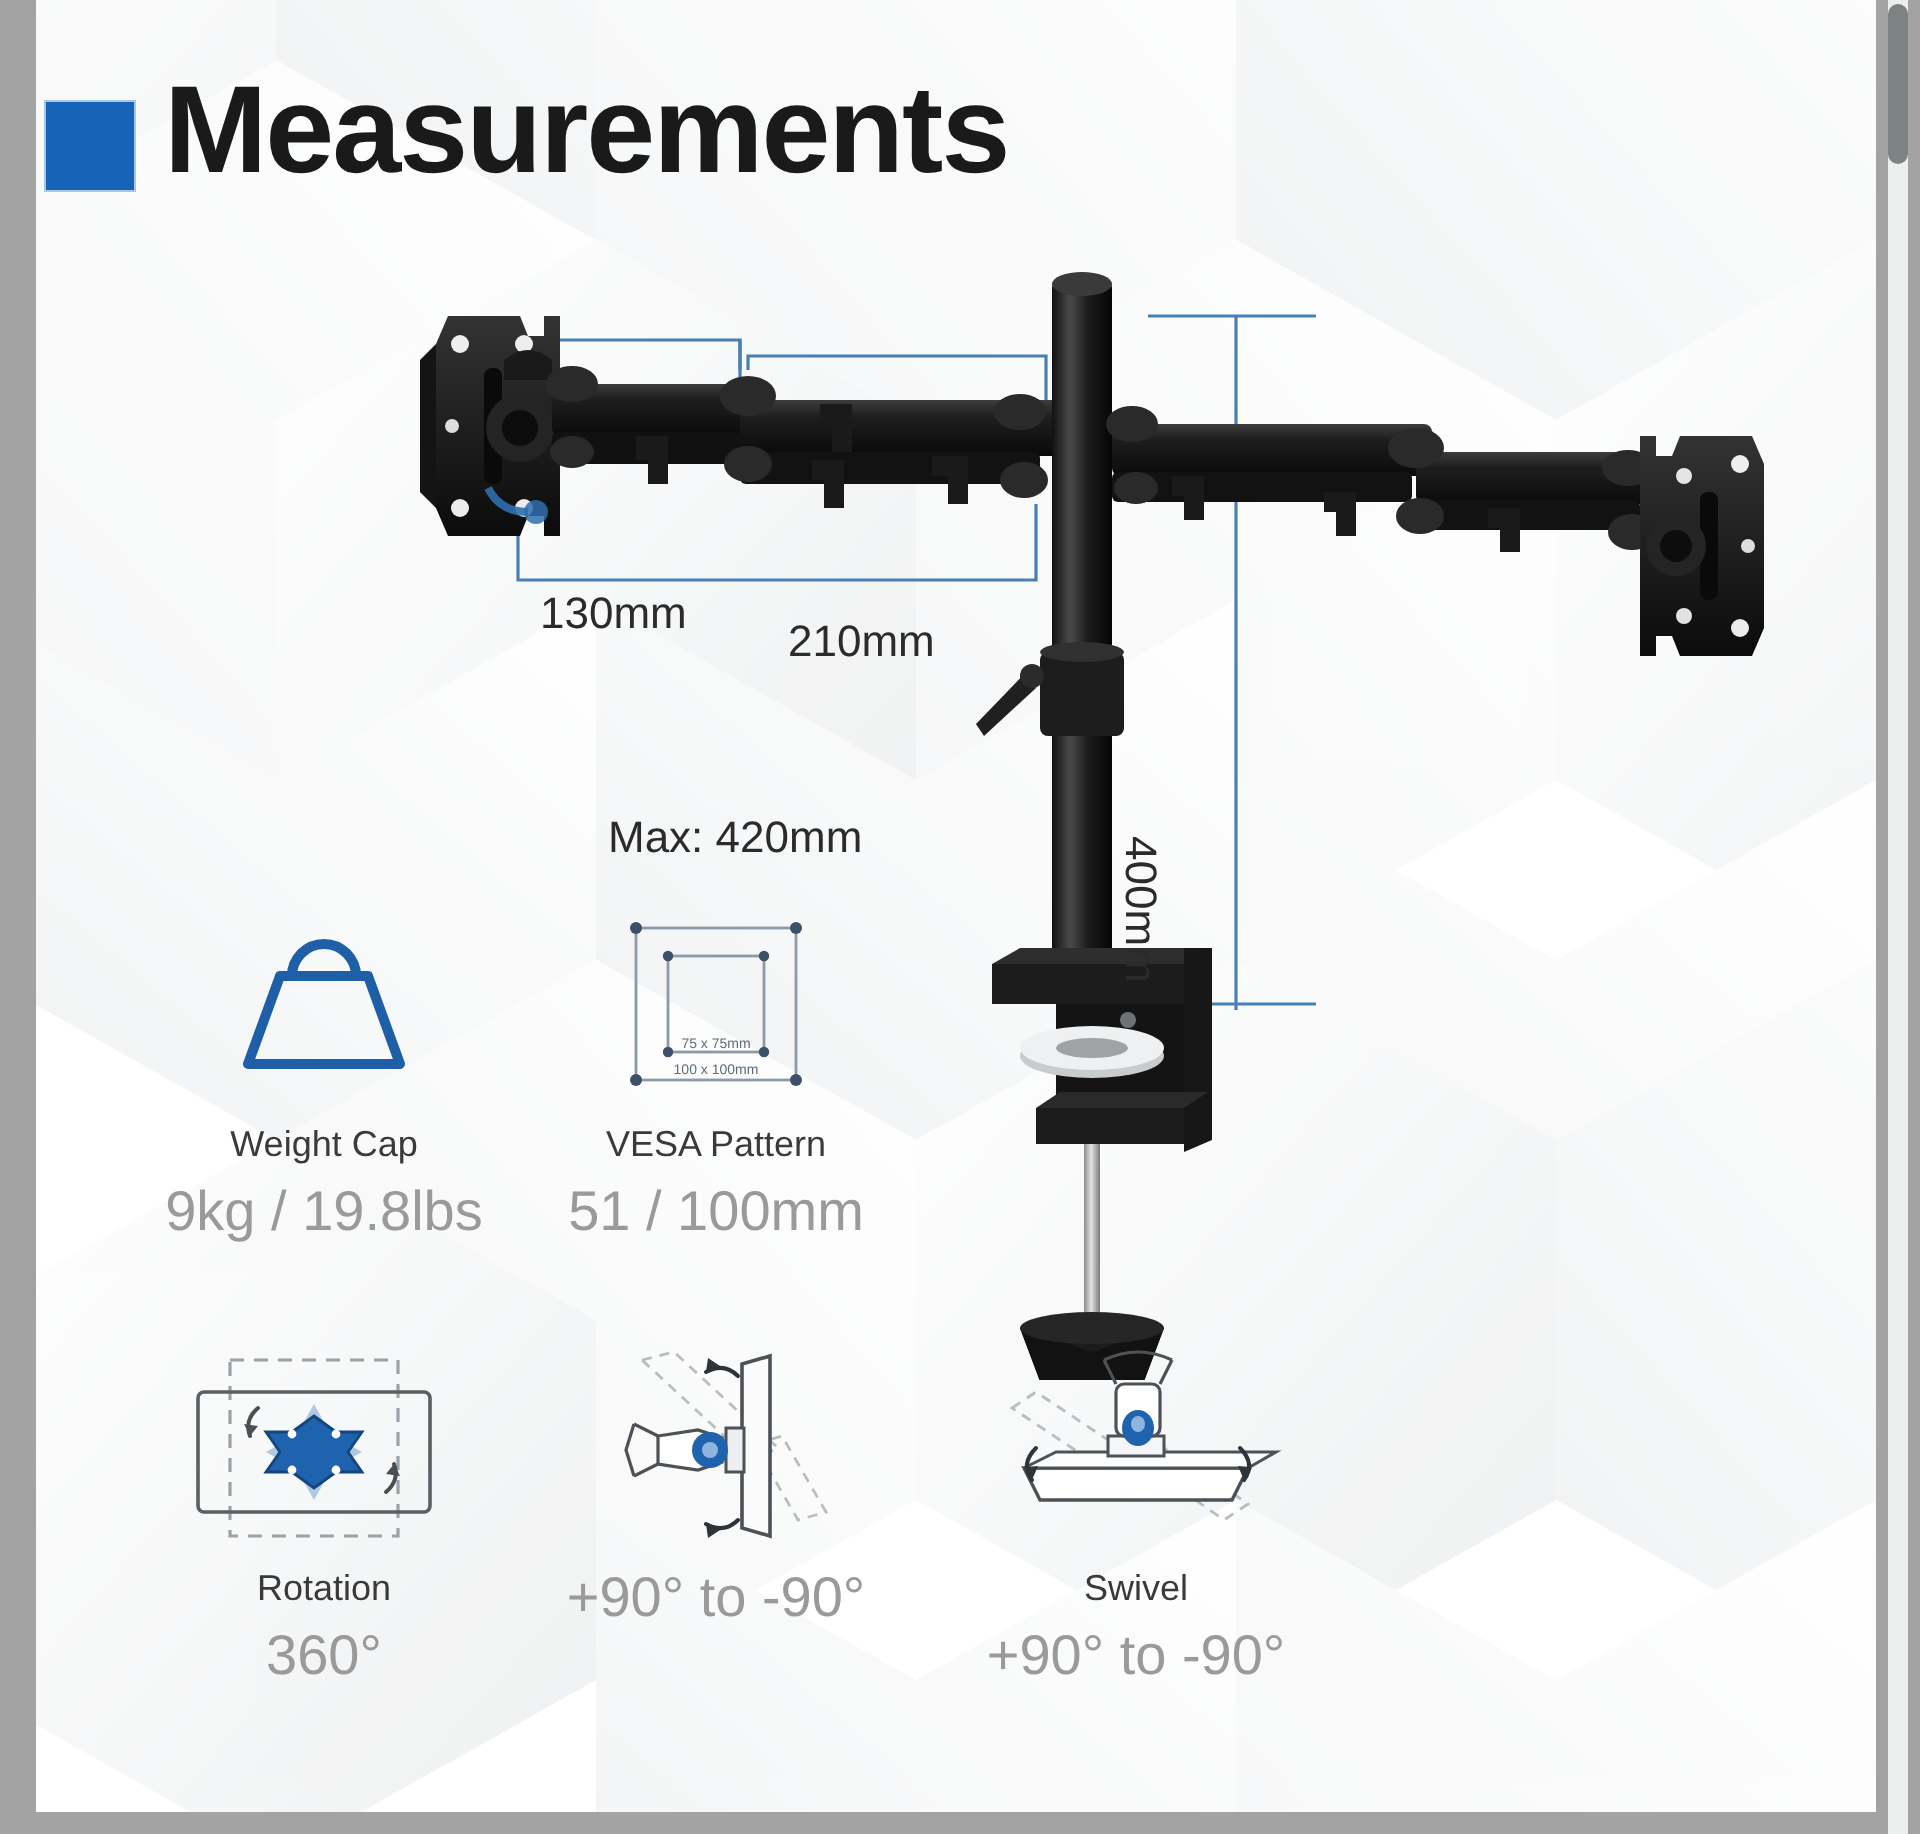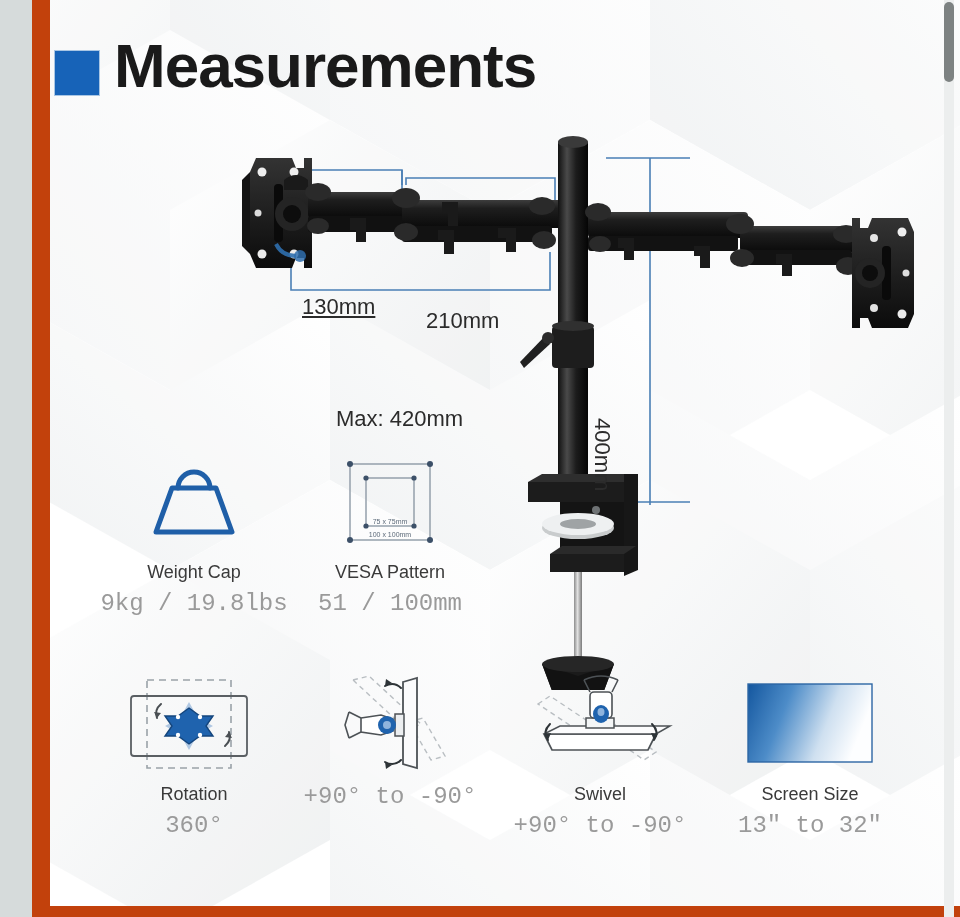--- a/index.html
+++ b/index.html
@@ -13,22 +13,21 @@
     height: 917px;
     overflow: hidden;
     font-family: "Liberation Sans", sans-serif;
     position: relative;
   }
 
   
   #page {
     position: absolute;
     inset: 0;
-    background: #c2410c;
-    margin-left: 32px;
+    background: #a3a3a3;
   }
 
   
   #canvas {
     position: absolute;
     left: 18px;
     top: 0;
     width: 920px;
     height: 906px;
     background: #ffffff;
@@ -82,21 +81,21 @@
   }
 
   
   .dim-label {
     position: absolute;
     color: #2b2b2b;
     font-size: 22px;
     white-space: nowrap;
     font-family: "Liberation Sans", sans-serif;
   }
-  #dim-130 { left: 252px; top: 164px; text-decoration: underline; }
+  #dim-130 { left: 252px; top: 164px; }
   #dim-210 { left: 376px; top: 178px; }
   #dim-max { left: 286px; top: 276px; }
   #dim-400 {
     left: 565px;
     top: 288px;
     transform: rotate(90deg);
     transform-origin: left top;
   }
 
   
@@ -112,23 +111,23 @@
     justify-content: center;
   }
   .feature-title {
     margin-top: 8px;
     font-size: 18px;
     color: #3a3a3a;
     font-family: "Liberation Sans", sans-serif;
   }
   .feature-value {
     margin-top: 7px;
-    font-size: 24px;
+    font-size: 28px;
     color: #9a9a9a;
-    font-family: Liberation Mono, monospace;
+    font-family: Liberation Sans, sans-serif;
   }
 
   
   #feat-weight { left: 44px;  top: 450px; }
   #feat-vesa   { left: 240px; top: 450px; }
   
   #feat-rotation   { left: 44px;  top: 672px; }
   #feat-tilt       { left: 240px; top: 672px; }
   #feat-swivel     { left: 450px; top: 672px; }
   #feat-screensize { left: 660px; top: 672px; }
@@ -461,36 +460,19 @@
           <path d="M26,52 q-8,8 -2,16" fill="none" stroke="#2e3438" stroke-width="2" stroke-linecap="round"></path>
           <path d="M24,68 l-4,-6 l7,-1 Z" fill="#2e3438"></path>
           <path d="M128,52 q8,8 2,16" fill="none" stroke="#2e3438" stroke-width="2" stroke-linecap="round"></path>
           <path d="M130,68 l4,-6 l-7,-1 Z" fill="#2e3438"></path>
         </svg>
       </div>
       <div class="feature-title">Swivel</div>
       <div class="feature-value">+90° to -90°</div>
     </div>
 
-    <div class="feature" id="feat-screensize">
-      <div class="feature-icon">
-        <svg width="132" height="96" viewBox="0 0 132 96">
-          <defs>
-            <linearGradient id="screenGrad" x1="0" y1="0" x2="1" y2="0.25">
-              <stop offset="0%" stop-color="#14579f"></stop>
-              <stop offset="35%" stop-color="#4d8cc8"></stop>
-              <stop offset="72%" stop-color="#cfe0f0"></stop>
-              <stop offset="100%" stop-color="#fdfeff"></stop>
-            </linearGradient>
-          </defs>
-          <rect x="4" y="8" width="124" height="78" fill="url(#screenGrad)" stroke="#2d66a4" stroke-width="1.4"></rect>
-        </svg>
-      </div>
-      <div class="feature-title">Screen Size</div>
-      <div class="feature-value">13″  to 32″</div>
-    </div>
 
   </div>
 
   <div id="scrollbar-track"></div>
   <div id="scrollbar-thumb"></div>
 
 </div>
 
 </body></html>

